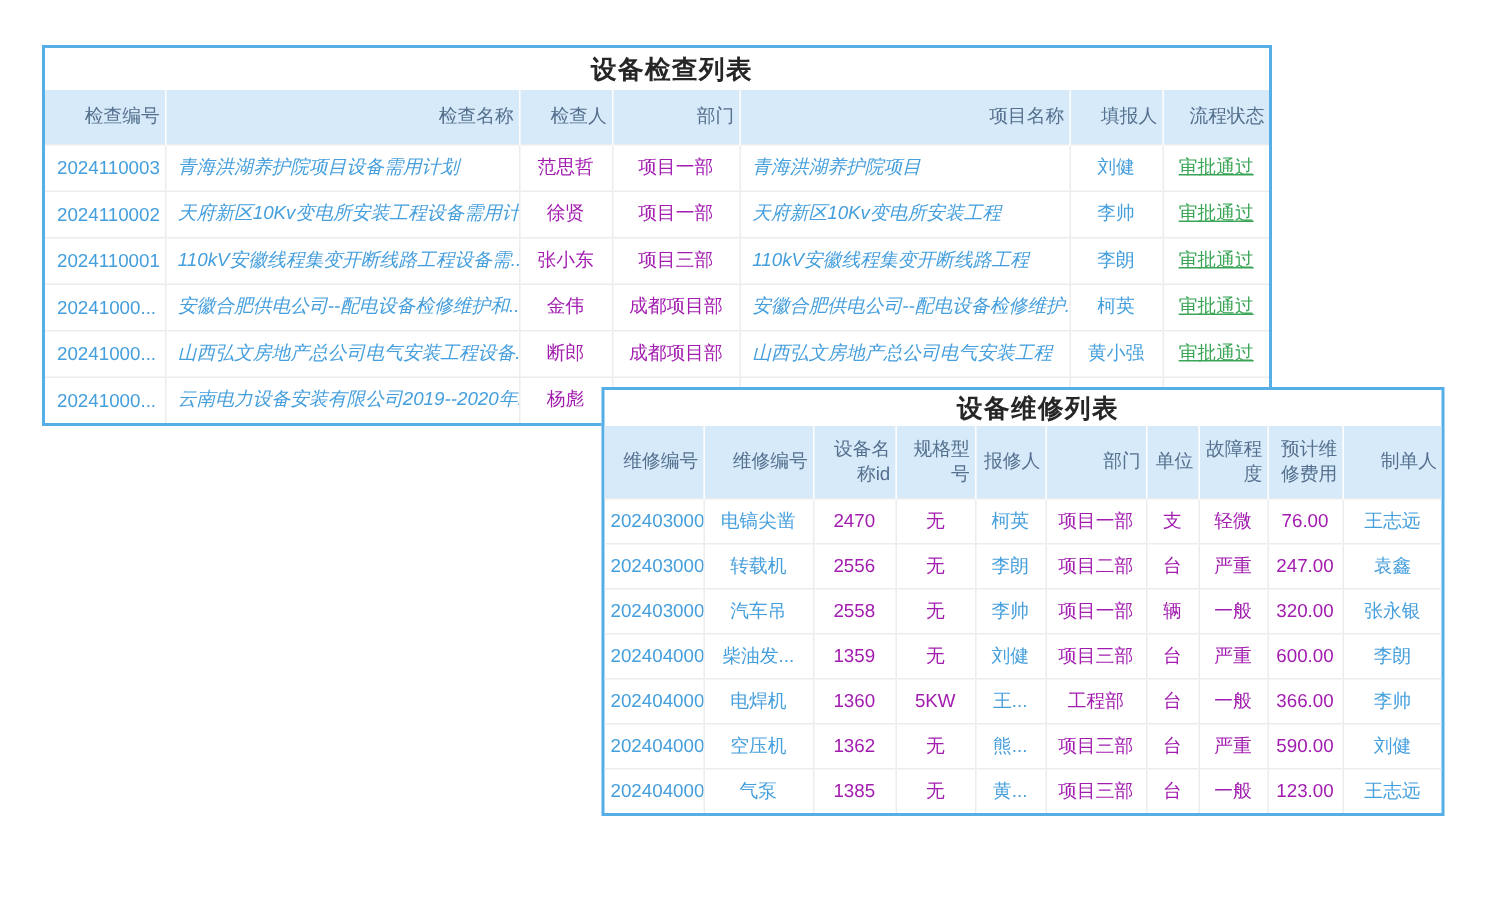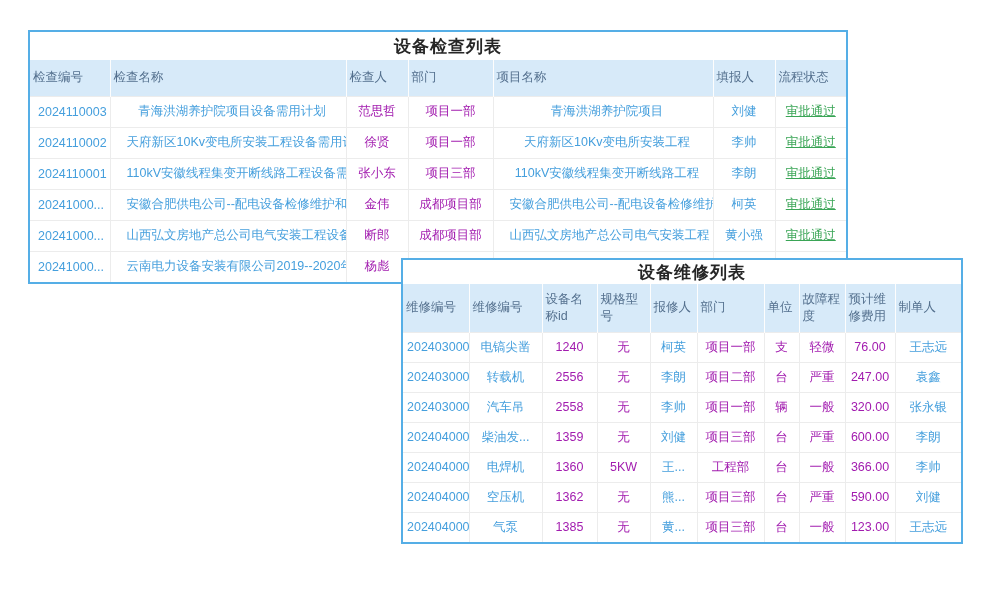--- a/index.html
+++ b/index.html
@@ -12,35 +12,35 @@
   .card-repair     { left:401px; top:258px; width:562px; z-index:2; }
 
   .card-title { display:flex; align-items:center; justify-content:center;
                 font-weight:bold; font-size:17px; color:#262626; letter-spacing:1px;padding-left:20px; }
   .card-inspection .card-title { height:28px; }
   .card-repair .card-title { height:24px; }
 
   table.grid { width:100%; border-collapse:collapse; table-layout:fixed; }
 
   th { background:#d7eaf9; color:#54708e; font-weight:normal; font-size:12.5px;
-       text-align:left; padding:2px 3px; border-left:1px solid #fdfdfd;
+       text-align:right; padding:2px 3px; border-left:1px solid #fdfdfd;
        line-height:1.35; white-space:normal; }
   th:first-child { border-left:none; }
   .card-inspection th { height:36px; }
   .card-repair th { height:48px; }
 
   td { font-size:12.5px; color:#333; padding:0 8px; overflow:hidden;
        white-space:nowrap; text-overflow:clip;
        border-top:1px solid #ececec; border-left:1px solid #ececec; }
   td:first-child { border-left:none;text-align:center; }
   .card-inspection td { height:31px; }
   .card-repair td { height:30px; padding:0 4px; }
 
   .t-center { text-align:center; }
-  .t-left   { text-align:center; padding-left:16px; }
+  .t-left   { text-align:left; padding-left:8px;font-style:italic; }
   .c-link   { color:#459fdd; }
   .c-text   { color:#a21caf; }
   .c-pass   { color:#3aa556; text-decoration:underline; }
 </style>
 </head>
 <body>
 
 <div class="canvas">
 
   <section class="card card-inspection">
@@ -151,21 +151,21 @@
             <th>单位</th>
             <th>故障程度</th>
             <th>预计维修费用</th>
             <th>制单人</th>
           </tr>
         </thead>
       <tbody>
           <tr>
             <td class="c-link t-center">2024030001</td>
             <td class="c-link t-center">电镐尖凿</td>
-            <td class="c-text t-center">1240</td>
+            <td class="c-text t-center">2470</td>
             <td class="c-text t-center">无</td>
             <td class="c-link t-center">柯英</td>
             <td class="c-text t-center">项目一部</td>
             <td class="c-text t-center">支</td>
             <td class="c-text t-center">轻微</td>
             <td class="c-text t-center">76.00</td>
             <td class="c-link t-center">王志远</td>
           </tr>
           <tr>
             <td class="c-link t-center">2024030002</td>

